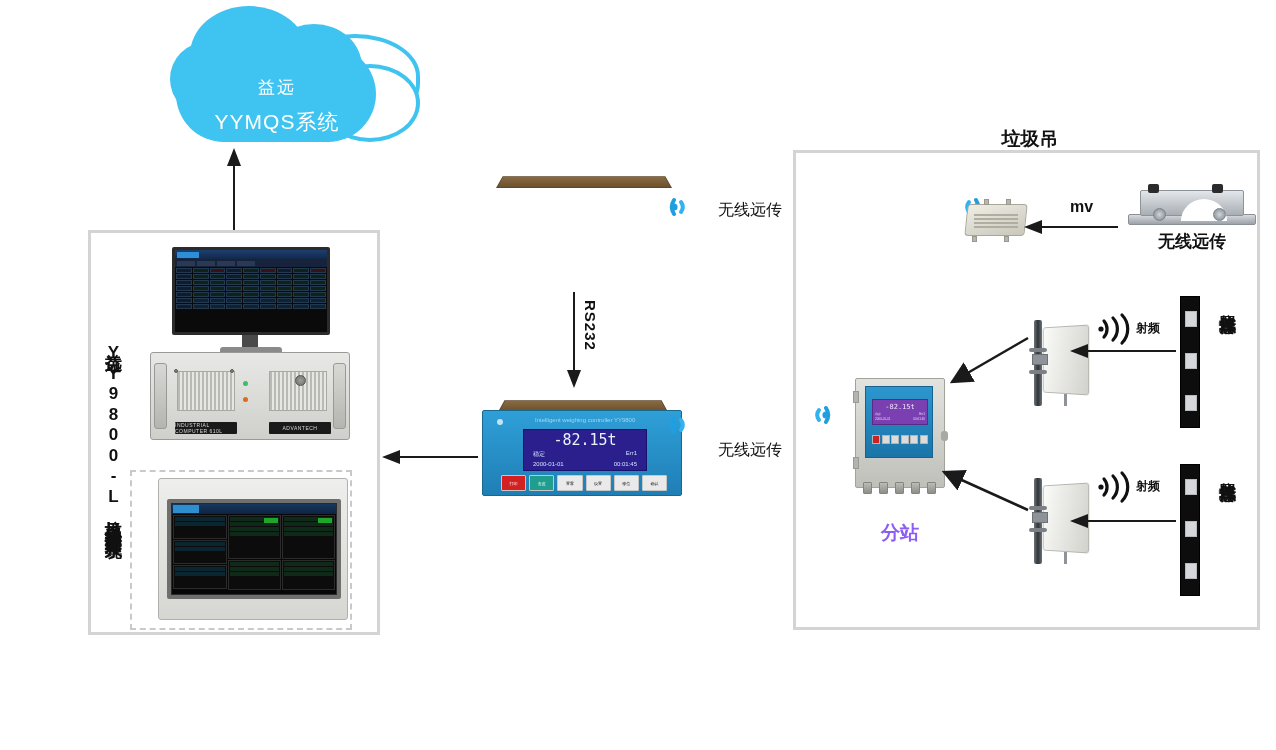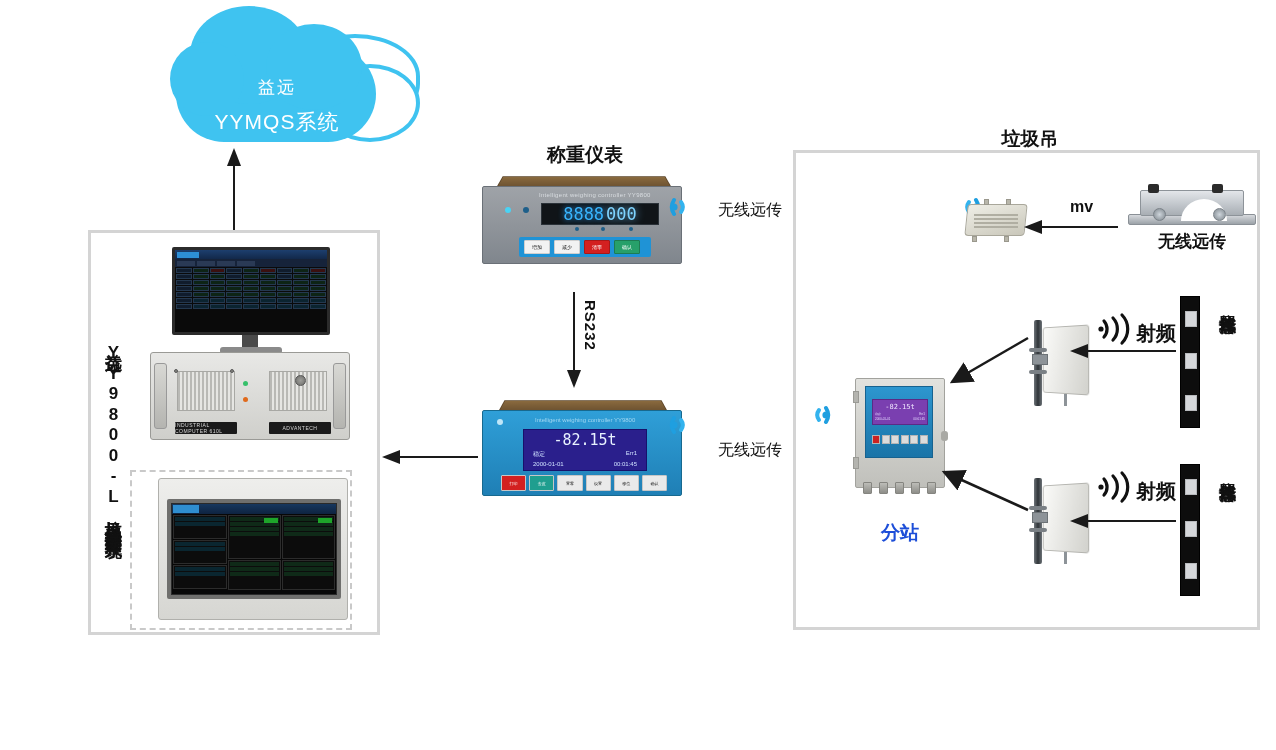--- a/index.html
+++ b/index.html
@@ -401,21 +401,21 @@
     position: absolute; right: -4px; top: 52px; width: 7px; height: 10px;
     background: #a9a9a4; border-radius: 3px;
   }
   .ss-gland {
     position: absolute; top: 104px; width: 9px; height: 12px;
     background: linear-gradient(#bdbdb8,#8e8e89);
     border: 1px solid #858580; border-radius: 1px;
   }
   #substation-caption {
     left: 845px; top: 520px; width: 110px; text-align: center;
-    font-size: 19px; font-weight: bold; color: #1d4ed8;
+    font-size: 19px; font-weight: bold; color: #8b5cf6;
   }
 
   
   .antenna { position: absolute; width: 78px; height: 86px; }
   .ant-mast {
     position: absolute; left: 14px; top: 0; width: 8px; height: 86px;
     background: linear-gradient(90deg,#6d7378,#2f3438,#6d7378);
     border-radius: 2px;
   }
   .ant-panel {
@@ -445,21 +445,21 @@
   }
   .ps-tick {
     position: absolute; left: 4px; width: 12px; height: 16px;
     background: #d5d7da; border: 1px solid #b7b9bc;
   }
   .ps-label {
     position: absolute; writing-mode: vertical-rl; text-orientation: upright;
     font-size: 17px; font-weight: bold; color: #111; letter-spacing: 1px;
   }
   .rf-label {
-    position: absolute; font-size: 20px; font-weight: bold; color: #111;
+    position: absolute; font-size: 12px; font-weight: bold; color: #111;
   }
 
   
   .rfwave { position: absolute; }
 
   .wl-label {
     position: absolute; font-size: 16px; color: #111; white-space: nowrap;
   }
   #rs232-label {
     left: 582px; top: 300px;
@@ -648,42 +648,23 @@
               <div class="ts-line"></div>
               <div class="ts-line"></div>
               <div class="ts-line"></div>
             </div>
           </div>
         </div>
       </div>
     </div>
   </div>
 
-  <div class="abs" id="meter-title">称重仪表</div>
 
   <div class="abs" id="meter1">
     <div class="meter1-top"></div>
-    <div class="meter1-body">
-      <div class="meter1-brandtxt">Intelligent weighing controller YY9800</div>
-      <div class="meter1-smalllamp" style="left:22px; top:20px; background:#49d3f5;"></div>
-      <div class="meter1-smalllamp" style="left:40px; top:20px;"></div>
-      <div class="led-display">
-        <span class="seg">8888</span>
-        <span class="seg bright">000</span>
-      </div>
-      <div class="meter1-smalllamp" style="left:92px; top:40px; width:4px; height:4px;"></div>
-      <div class="meter1-smalllamp" style="left:118px; top:40px; width:4px; height:4px;"></div>
-      <div class="meter1-smalllamp" style="left:146px; top:40px; width:4px; height:4px;"></div>
-      <div class="meter1-keys">
-        <div class="key">增加</div>
-        <div class="key">减少</div>
-        <div class="key red">清零</div>
-        <div class="key green">确认</div>
-      </div>
-    </div>
   </div>
 
   <div class="wifi" style="left:668px; top:190px;">
     <svg width="34" height="34" viewBox="0 0 34 34">
       <path d="M6 24 A13 13 0 0 1 6 10" stroke="#1f9fe0" stroke-width="4" fill="none" stroke-linecap="round"></path>
       <path d="M13 22 A8.5 8.5 0 0 0 13 12" stroke="#33b3ee" stroke-width="4" fill="none" stroke-linecap="round"></path>
       <circle cx="6" cy="17" r="3.6" fill="#1f9fe0"></circle>
     </svg>
   </div>
   <div class="wl-label" style="left:718px; top:200px;">无线远传</div>

